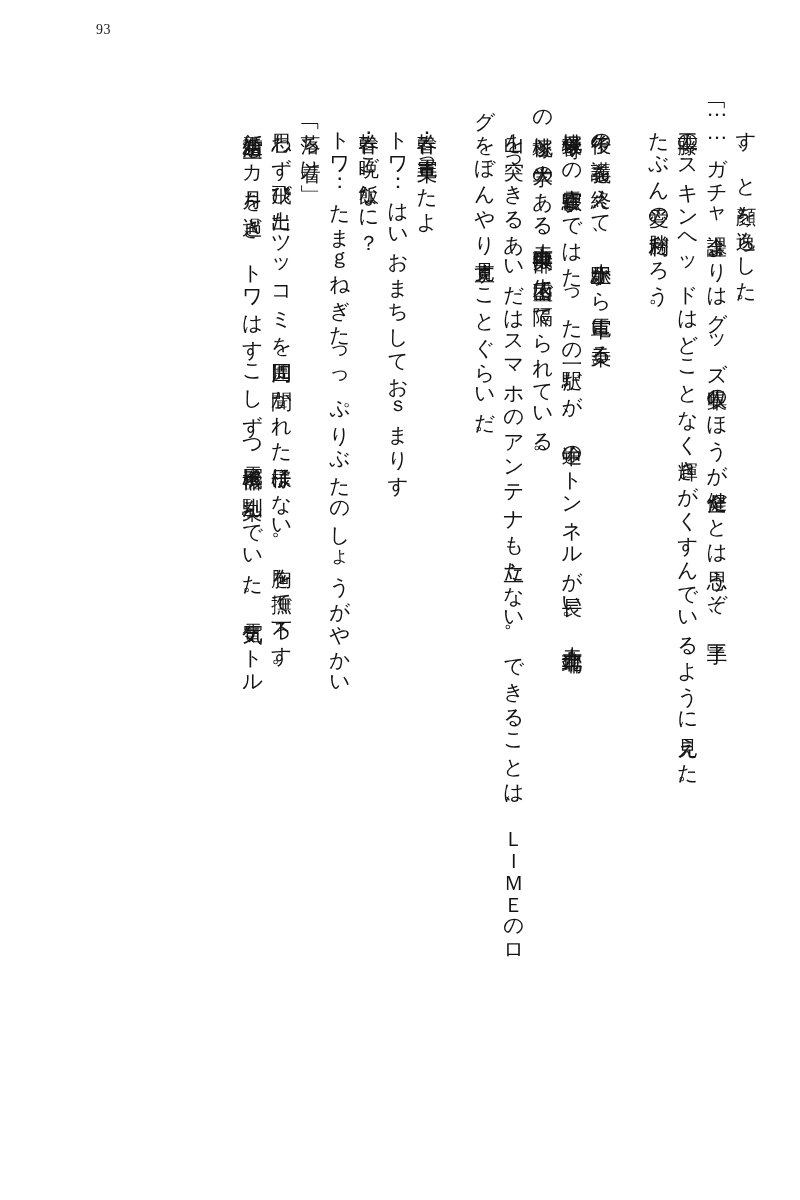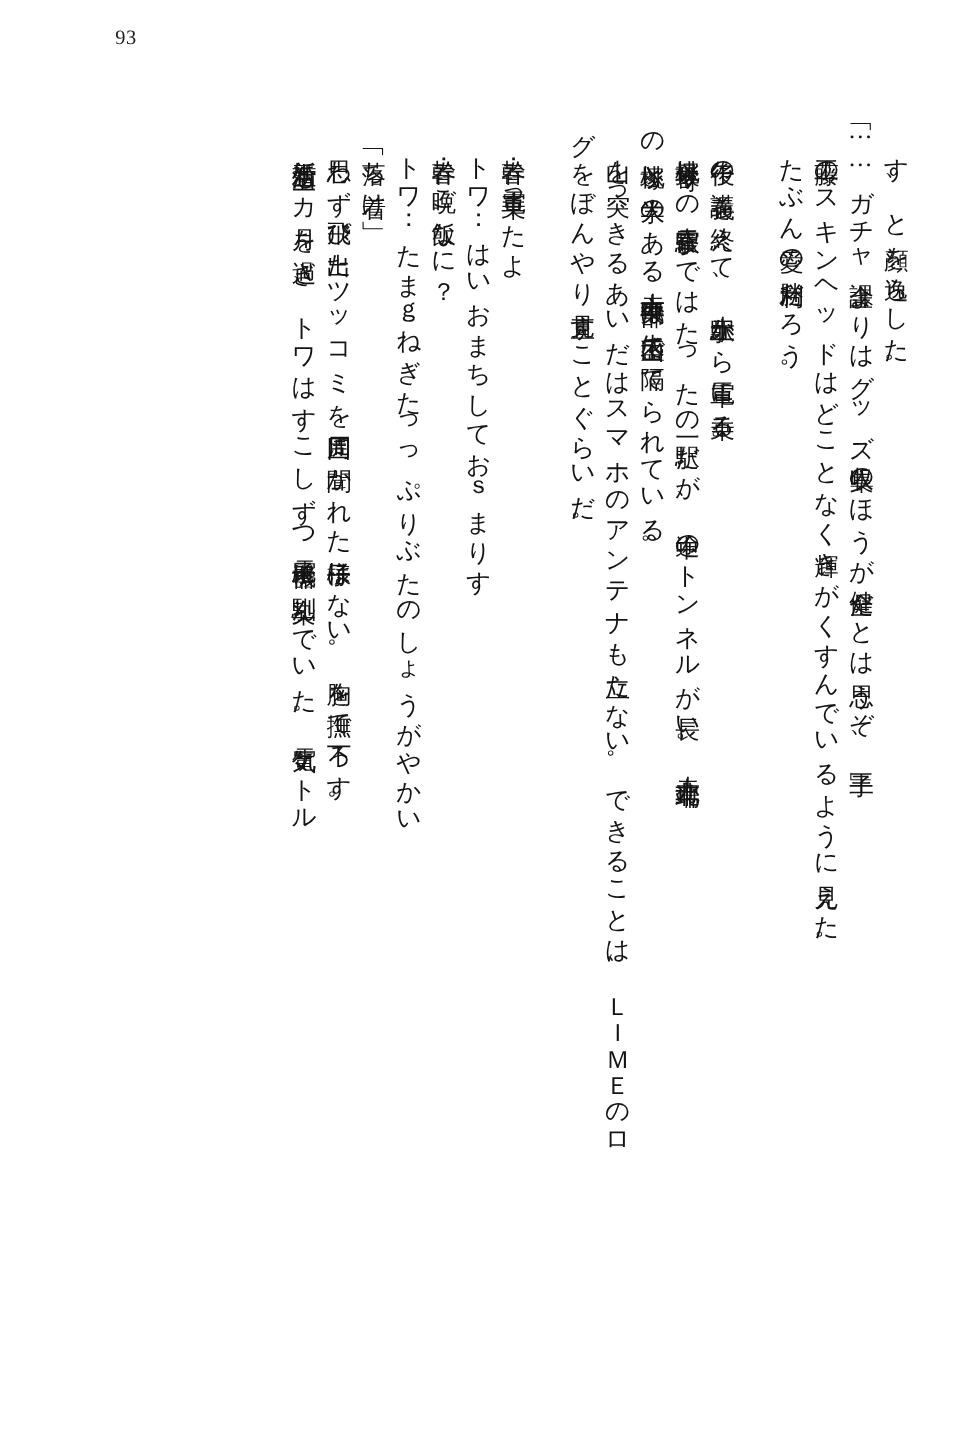--- a/index.html
+++ b/index.html
@@ -13,21 +13,21 @@
     height: 1200px;
     background: #ffffff;
     overflow: hidden;
     font-family: "Liberation Serif", "DejaVu Serif", serif;
     color: #111111;
   }
   .page-number {
     position: absolute;
     top: 22px;
     left: 96px;
-    font-size: 17px;
+    font-size: 14px;
     letter-spacing: 0.5px;
     color: #1a1a1a;
   }
   .body-area {
     position: absolute;
     top: 96px;
     left: 44px;
     right: 44px;
     bottom: 40px;
     display: flex;

